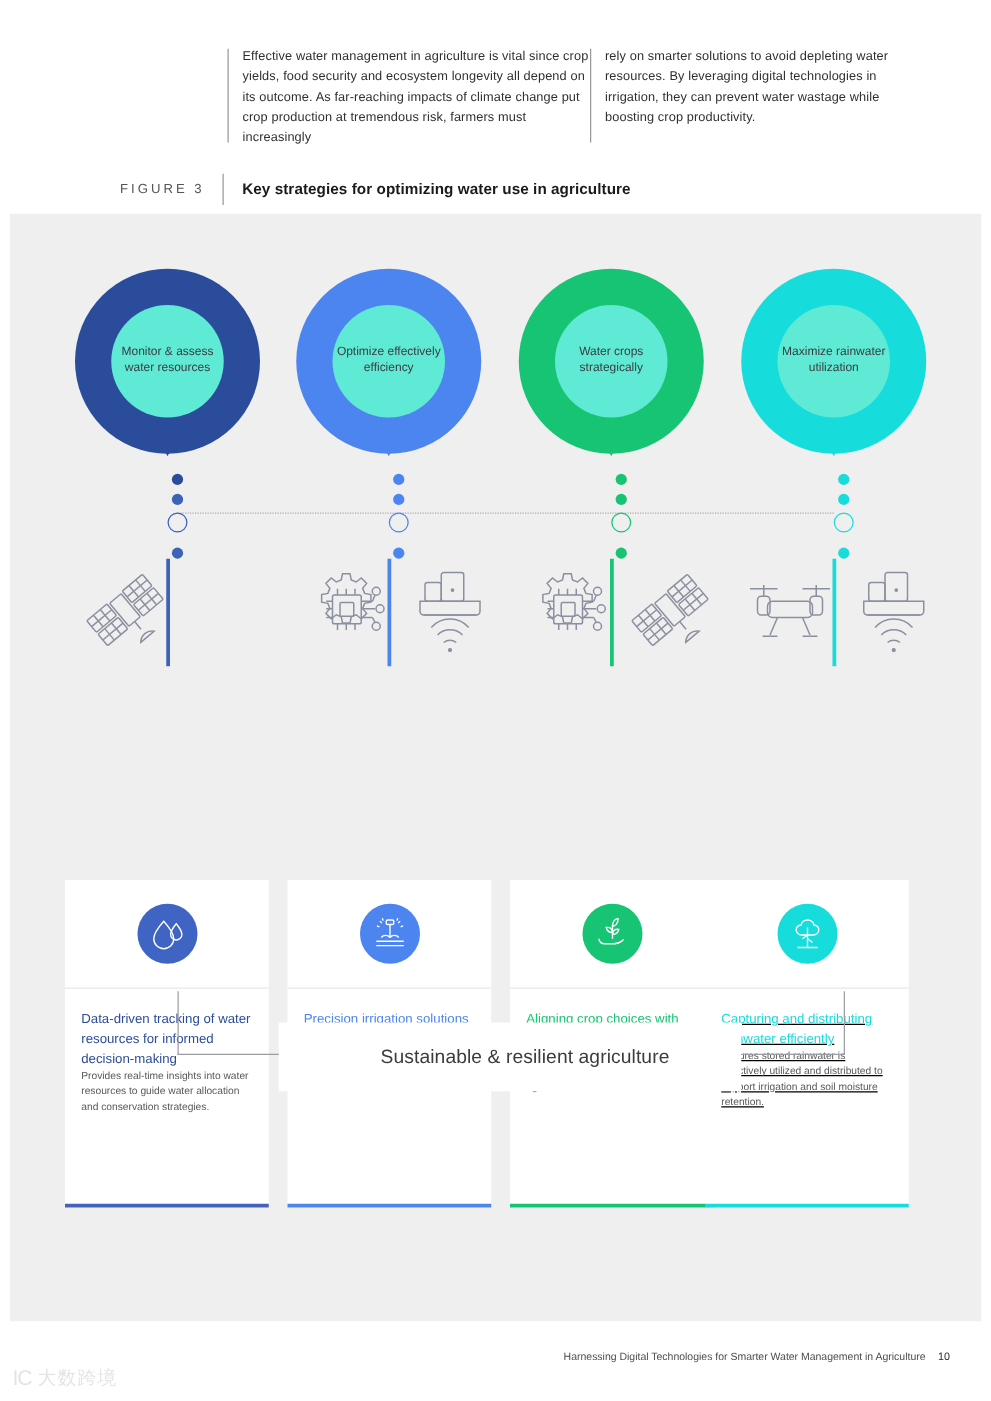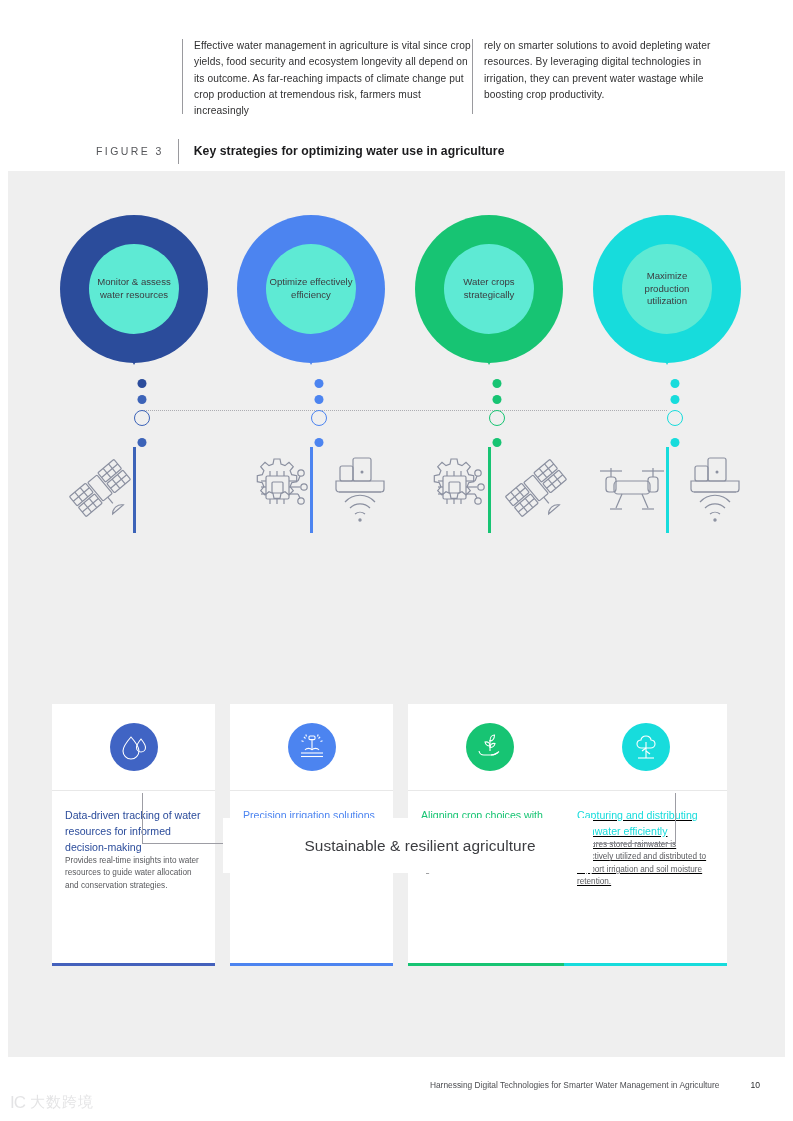--- a/index.html
+++ b/index.html
@@ -190,21 +190,21 @@
   }
 
   
   .footer {
     position: absolute;
     right: 33px; bottom: 31px;
     display: flex; align-items: flex-start;
     font-size: 8.4px;
     color: #4d4e52;
   }
-  .footer-page { margin-left: 31px; font-size: 8.6px; color: #2c2d30; }
+  .footer-page { margin-left: 10px; font-size: 8.6px; color: #2c2d30; }
 
   .watermark {
     position: absolute;
     left: 10px; bottom: 8px;
     display: flex; align-items: flex-start;
     opacity: 0.30;
     color: #a6a6aa;
     user-select: none;
   }
   .wm-mark { font-size: 17px; letter-spacing: -1px; }
@@ -251,21 +251,21 @@
       <div class="pin-ring" style="background:#17C473;"></div>
       <div class="pin-hole">
         <div class="pin-label">Water crops strategically</div>
       </div>
     </div>
 
     <div class="pin" style="left:585px; top:44px;">
       <div class="pin-tail" style="border-top-color:#17DCDC;"></div>
       <div class="pin-ring" style="background:#17DCDC;"></div>
       <div class="pin-hole">
-        <div class="pin-label">Maximize production utilization</div>
+        <div class="pin-label">Maximize rainwater utilization</div>
       </div>
     </div>
 
     <div class="conn" style="left:123px; top:208px;">
       <div class="dot top" style="background:#2B4C9B;"></div>
       <div class="dot mid" style="background:#3C63B8;"></div>
       <div class="ring" style="border-color:#3C63B8;"></div>
       <div class="dot bot" style="background:#3C63B8;"></div>
     </div>
     <div class="conn" style="left:300px; top:208px;">

